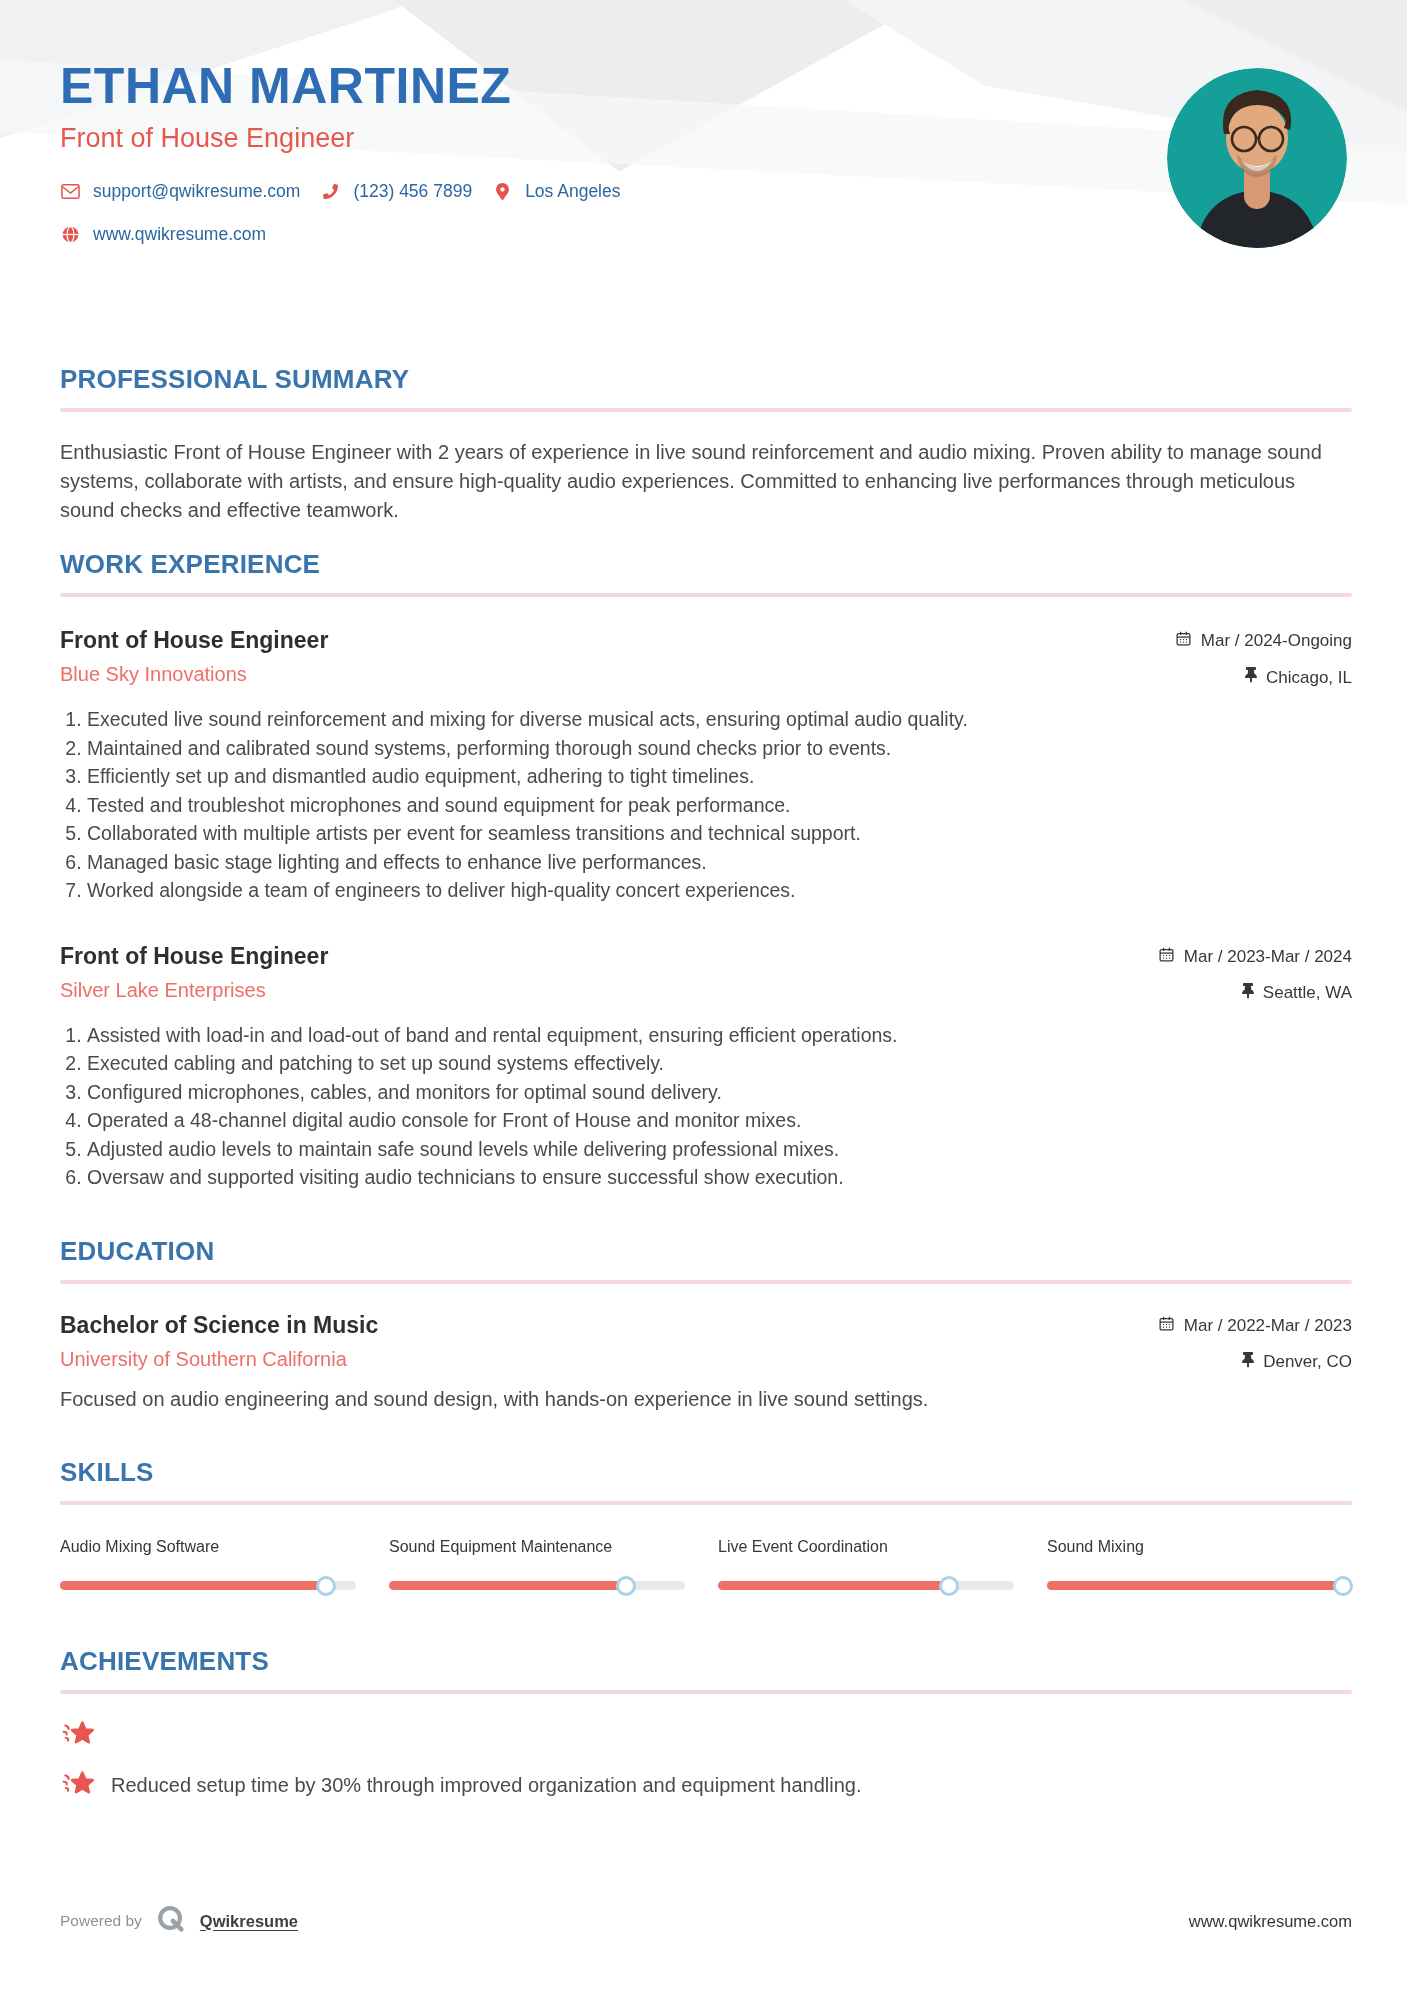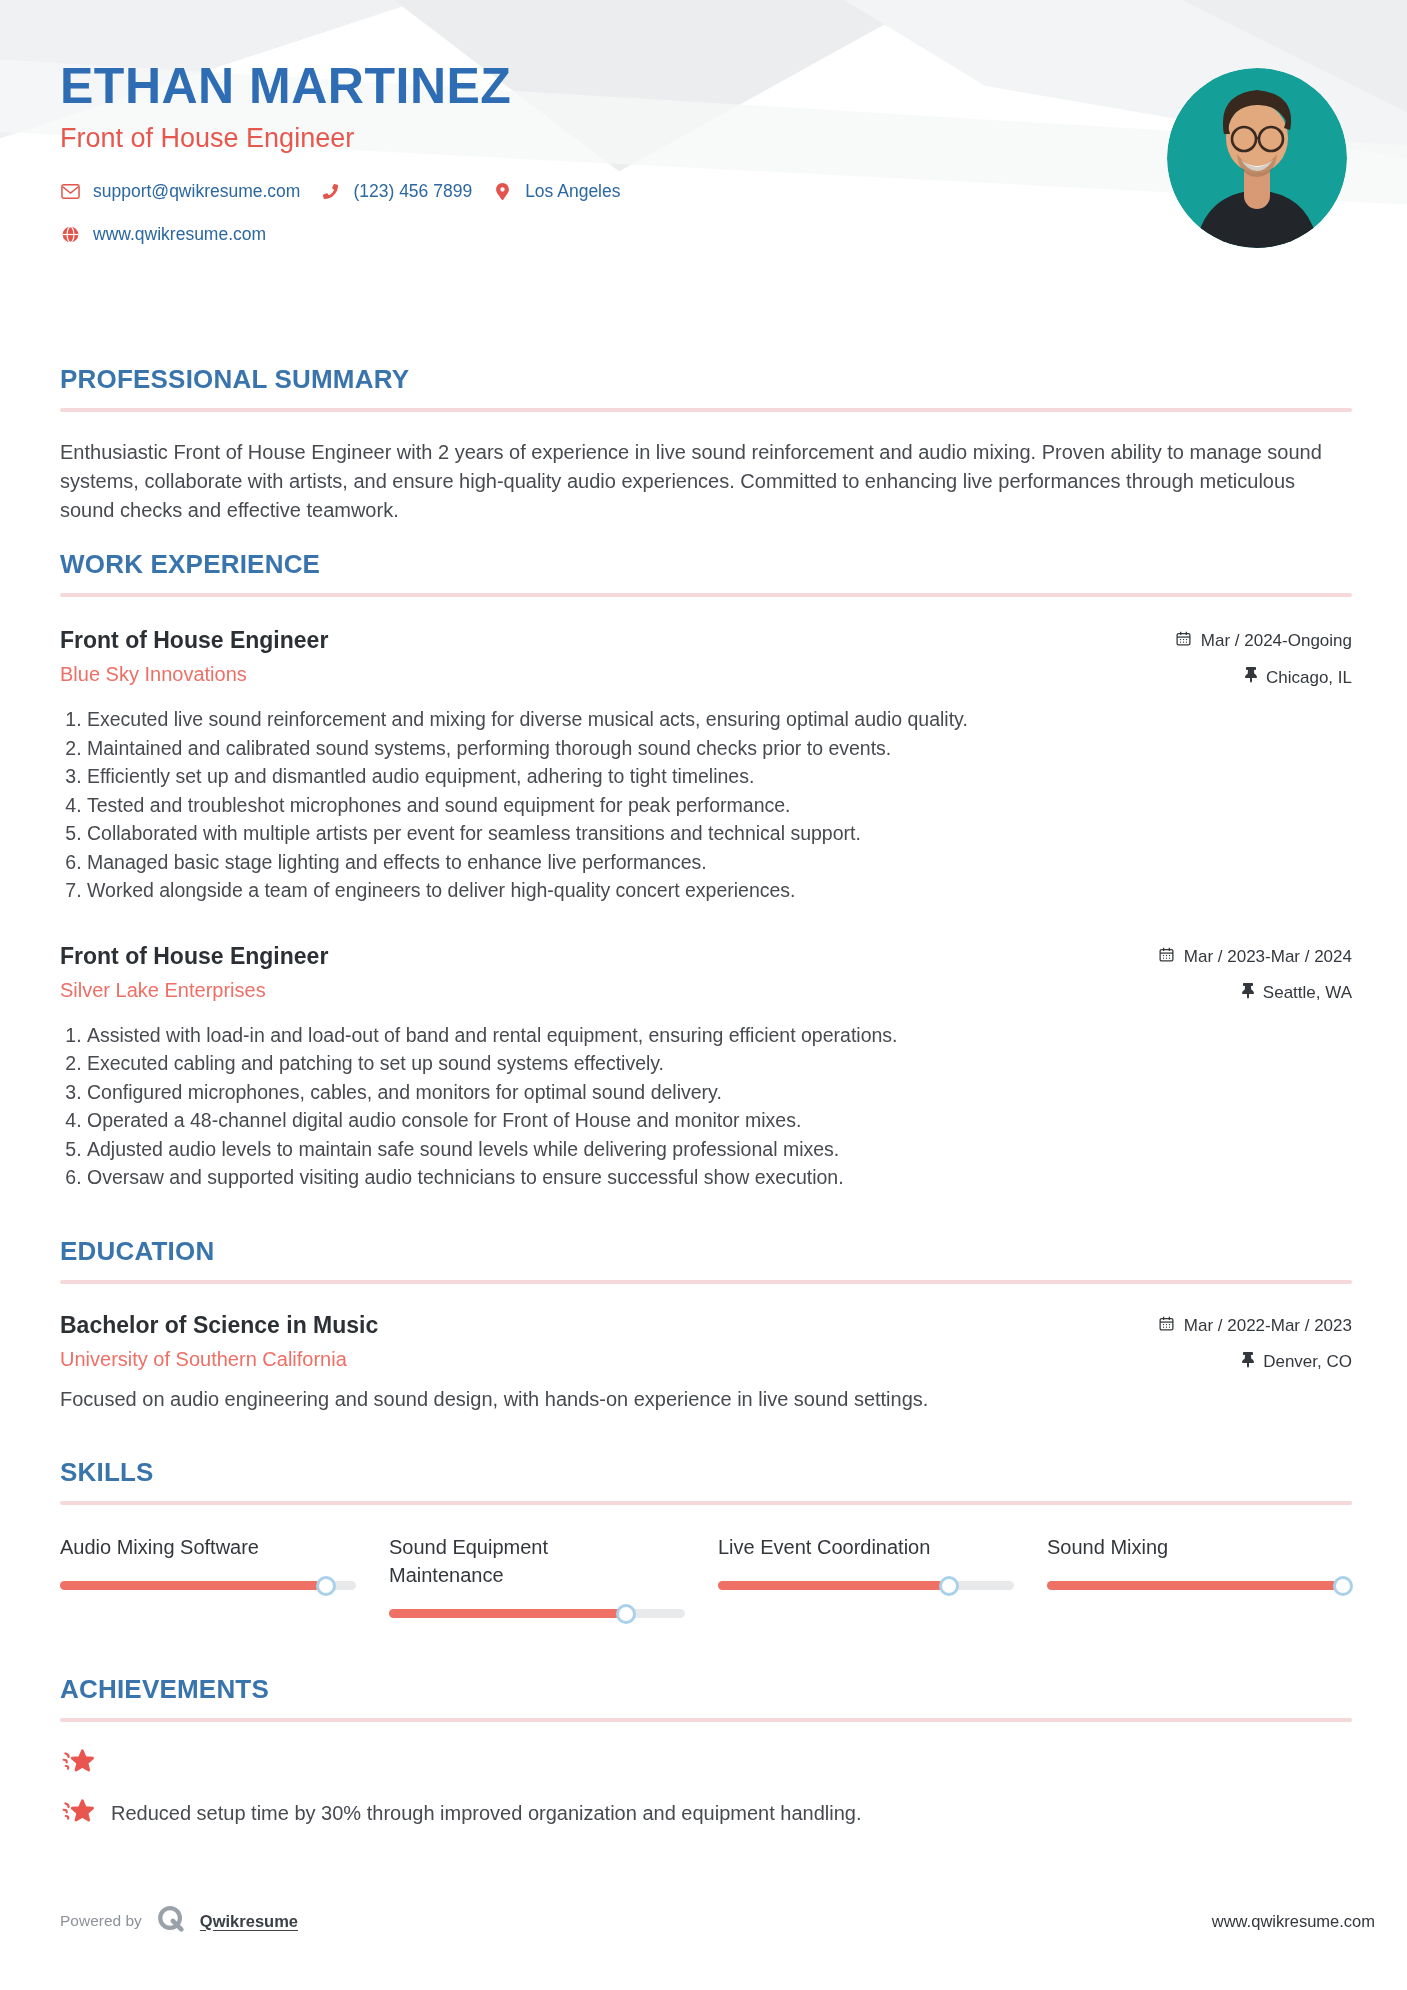--- a/index.html
+++ b/index.html
@@ -49,34 +49,34 @@
   .bullets { margin-top:17px; padding-left:27px; }
   .bullets li { font-size:19.5px; line-height:28.5px; color:#474a4f; }
 
   .section-education { margin-top:44px; }
   .edu-block { margin-top:28px; }
   .edu-desc { margin-top:15px; font-size:20px; color:#474a4f; }
 
   .section-skills { margin-top:46px; }
   .skills-grid { margin-top:28px; display:flex; gap:33px; }
   .skill { width:296px; flex:0 0 auto; }
-  .skill-label { font-size:20px; line-height:28px; color:#33373c; max-width:240px; }
+  .skill-label { font-size:16px; line-height:28px; color:#33373c; max-width:240px; }
   .slider { position:relative; margin-top:15px; height:20px; display:flex; align-items:center; }
   .slider-track { position:relative; width:100%; height:9px; border-radius:5px; background:#e8e9eb; }
   .slider-fill { position:relative; height:9px; border-radius:5px; background:#ef7065; }
   .slider-thumb { position:absolute; right:-10px; top:50%; transform:translateY(-50%); width:20px; height:20px; border-radius:50%; background:#fff; border:3px solid #a9d2ea; }
 
   .section-achievements { margin-top:50px; }
   .ach-list { margin-top:26px; }
   .ach-item { display:flex; align-items:center; gap:17px; }
   .ach-item + .ach-item { margin-top:19px; }
   .ach-text { font-size:20px; color:#474a4f; }
 
   
-  .footer { flex:0 0 auto; margin-top:auto; display:flex; justify-content:space-between; align-items:center; padding:0 32px 52px 60px; }
+  .footer { flex:0 0 auto; margin-top:auto; display:flex; justify-content:space-between; align-items:center; padding:0 55px 52px 60px; }
   .footer-left { display:flex; align-items:center; gap:14px; }
   .powered-by { font-size:15.5px; color:#8d9298; }
   .brand-link { font-size:16.5px; font-weight:700; color:#3c4147; text-decoration:underline; text-underline-offset:3px; }
   .footer-site { font-size:16.5px; font-weight:500; color:#33373c; }
 </style>
 </head>
 <body>
 
 <div class="page">
 

